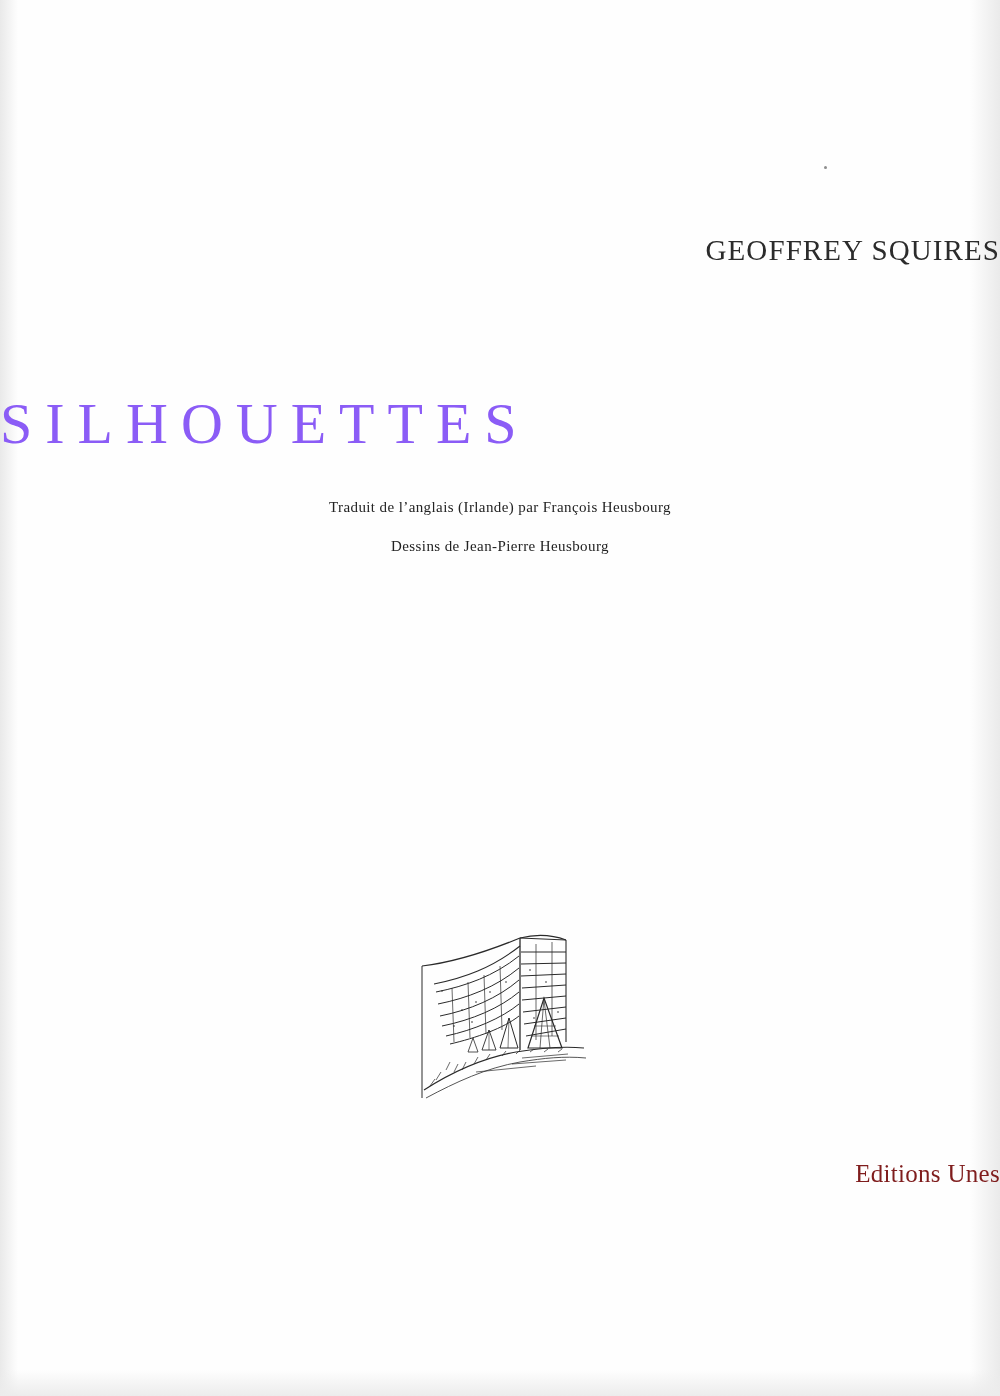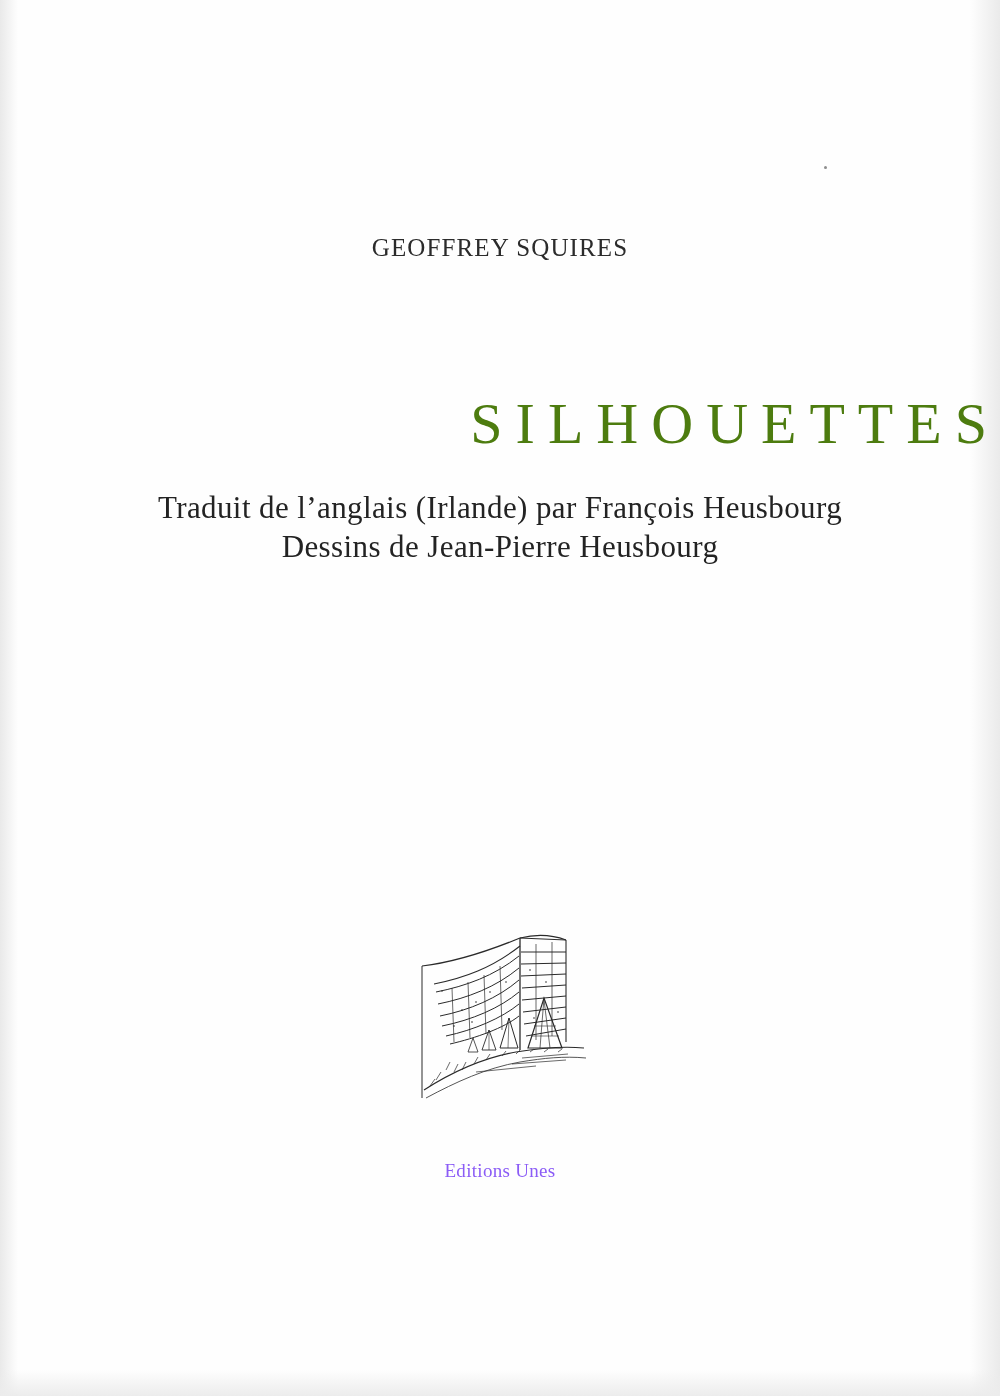--- a/index.html
+++ b/index.html
@@ -44,72 +44,72 @@
     width: 3px; height: 3px;
     background: #8d8d8d;
     border-radius: 50%;
   }
 
   .author {
     position: absolute;
     top: 234px;
     left: 0;
     width: 100%;
-    text-align: center;
-    font-size: 25px;
+    text-align: right;
+    font-size: 29px;
     letter-spacing: 1.1px;
     color: #2b2b2b;
     font-family: "Liberation Serif", serif;
   }
 
   .title {
     position: absolute;
     top: 390px;
     left: 0;
     width: 100%;
-    text-align: right;
+    text-align: left;
     font-size: 58px;
     letter-spacing: 13px;
-    color: #4d7c0f;
+    color: #8b5cf6;
     font-family: "Liberation Serif", serif;
     font-weight: 400;
   }
 
   .credits {
     position: absolute;
     top: 488px;
     left: 0;
     width: 100%;
     text-align: center;
   }
   .credits .line {
-    font-size: 31px;
+    font-size: 15px;
     line-height: 39px;
     color: #232323;
     letter-spacing: 0.4px;
     white-space: nowrap;
   }
 
   .vignette {
     position: absolute;
     top: 922px;
     left: 416px;
     width: 172px;
     height: 192px;
   }
   .vignette svg { display: block; }
 
   .publisher {
     position: absolute;
     top: 1160px;
     left: 0;
     width: 100%;
-    text-align: center;
-    font-size: 19px;
-    color: #8b5cf6;
+    text-align: right;
+    font-size: 25px;
+    color: #7f1d1d;
     letter-spacing: 0.3px;
   }
 </style>
 </head>
 <body>
 
 <div class="page">
 
   <div class="paper-edge-left"></div>
   <div class="paper-edge-right"></div>

